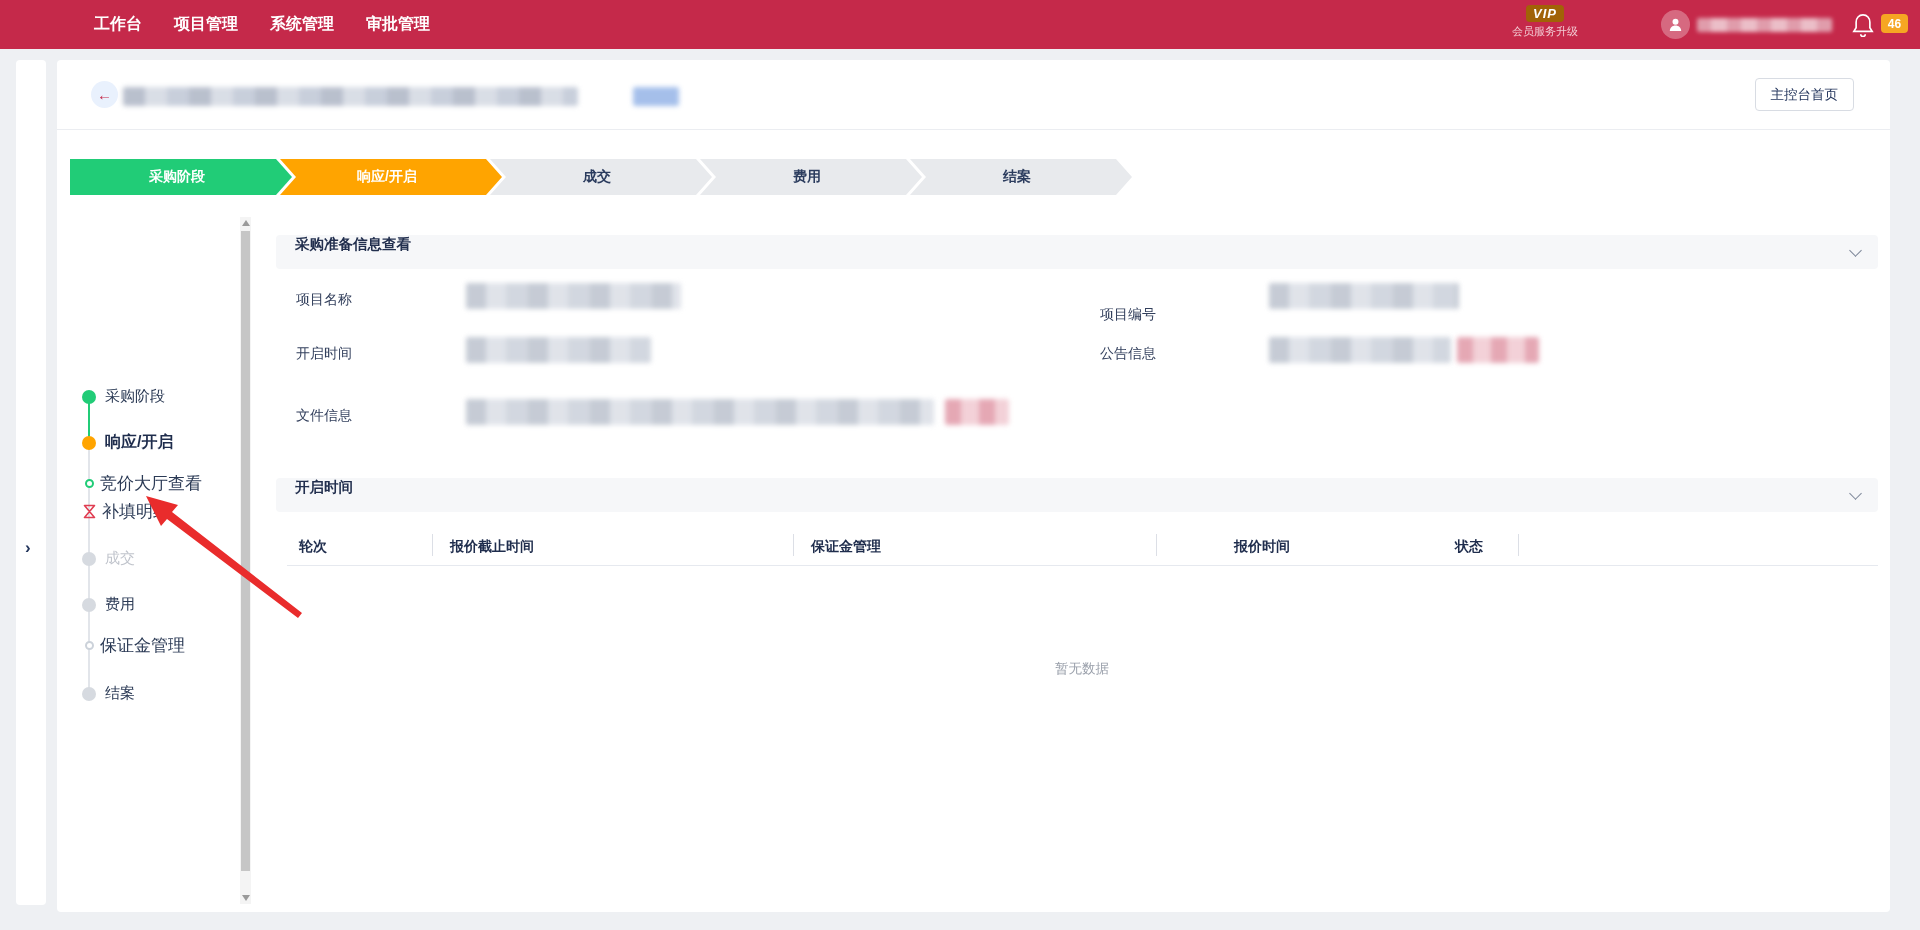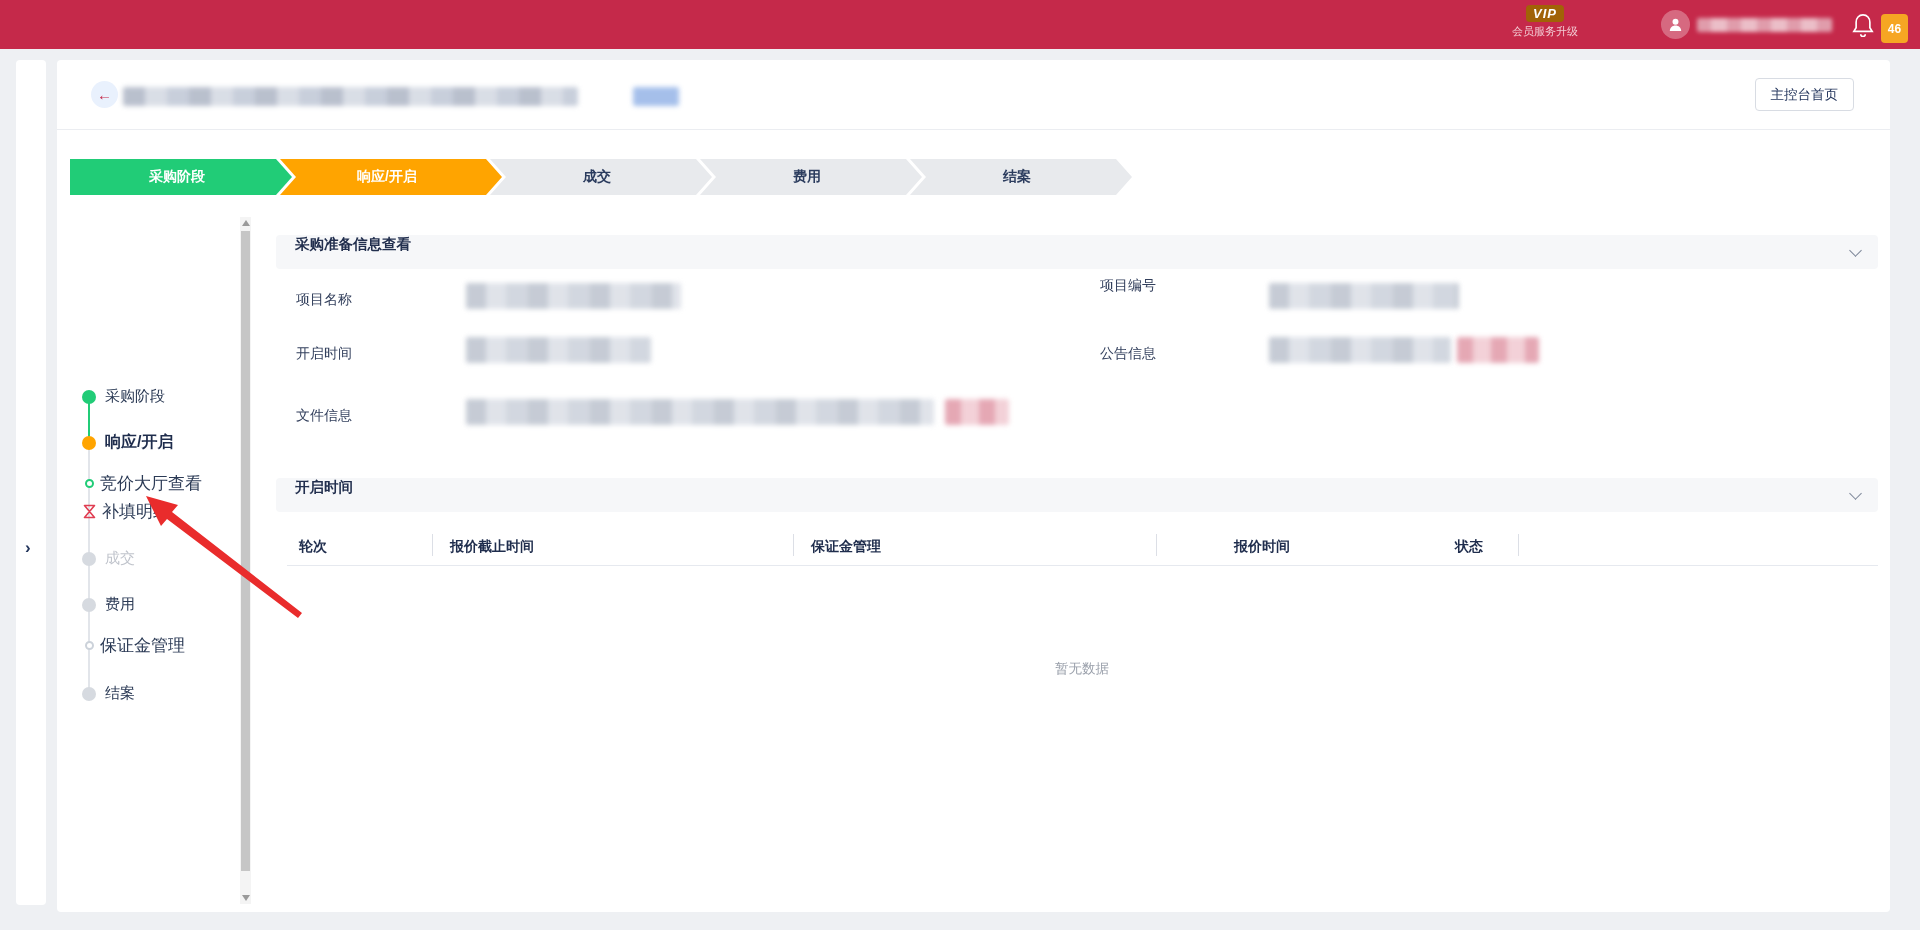--- a/index.html
+++ b/index.html
@@ -9,21 +9,21 @@
   .topnav { position:absolute; left:0; top:0; width:1920px; height:49px; background:#c5294a; display:flex; align-items:center; }
   .topnav .menu { display:flex; align-items:center; padding-left:78px; gap:0; height:100%; }
   .menu-item { color:#fff; font-size:16px; font-weight:700; padding:0 16px; height:100%; display:flex; align-items:center; cursor:pointer; }
   .vip-wrap { position:absolute; right:320px; top:4px; width:110px; text-align:center; }
   .vip-badge { display:inline-block; background:#a16207; color:#fff; font-style:italic; font-weight:700; font-size:13px; padding:1px 7px; border-radius:4px; letter-spacing:1px; }
   .vip-sub { font-size:11px; color:#f3ccd4; margin-top:2px; }
   .avatar { position:absolute; right:230px; top:10px; width:29px; height:29px; border-radius:50%; background:rgba(255,255,255,.30); display:flex; align-items:center; justify-content:center; }
   .user-blur { position:absolute; right:88px; top:18px; width:135px; height:14px; border-radius:2px;
       background:repeating-linear-gradient(90deg,#e3a9b6 0 14px,#f0cfd6 14px 30px); filter:blur(2px); opacity:.9; }
   .bell { position:absolute; right:46px; top:13px; width:22px; height:24px; }
-  .notif-badge { position:absolute; right:12px; top:14px; min-width:27px; height:29px; background:#f6a623; color:#fff; font-size:12px; font-weight:700; border-radius:4px; display:flex; align-items:center; justify-content:center; padding:0 4px; }
+  .notif-badge { position:absolute; right:12px; top:14px; min-width:27px; height:19px; background:#f6a623; color:#fff; font-size:12px; font-weight:700; border-radius:4px; display:flex; align-items:center; justify-content:center; padding:0 4px; }
 
   
   .collapse-strip { position:absolute; left:16px; top:60px; width:30px; height:845px; background:#fff; border-radius:4px; }
   .collapse-strip .chev { position:absolute; left:9px; top:478px; color:#23355c; font-size:17px; font-weight:700; cursor:pointer; }
 
   
   .card { position:absolute; left:57px; top:60px; width:1833px; height:852px; background:#fff; border-radius:4px; }
 
   .card-header { position:absolute; left:0; top:0; width:100%; height:70px; border-bottom:1px solid #ebedf1; }
   .back-btn { position:absolute; left:34px; top:21px; width:27px; height:27px; border-radius:50%; background:#e9f1fd; color:#c5294a; font-size:15px; font-weight:700; display:flex; align-items:center; justify-content:center; cursor:pointer; }
@@ -81,20 +81,26 @@
   .qt-underline { position:absolute; left:230px; top:505px; width:1591px; height:1px; background:#e6e9ef; }
   .empty-text { position:absolute; left:965px; top:600px; width:120px; text-align:center; font-size:13.5px; color:#9aa0ab; }
 
   
   .anno { position:absolute; left:0; top:0; width:1920px; height:930px; pointer-events:none; }
 </style>
 </head>
 <body>
 
 <div class="topnav">
+  <div class="menu">
+    <div class="menu-item">工作台</div>
+    <div class="menu-item">项目管理</div>
+    <div class="menu-item">系统管理</div>
+    <div class="menu-item">审批管理</div>
+  </div>
 
   <div class="vip-wrap">
     <span class="vip-badge">VIP</span>
     <div class="vip-sub">会员服务升级</div>
   </div>
 
   <div class="avatar">
     <svg width="17" height="17" viewBox="0 0 24 24">
       <circle cx="12" cy="8" r="4.2" fill="#ffffff"></circle>
       <path d="M4 21c0-4.4 3.6-7.5 8-7.5s8 3.1 8 7.5z" fill="#ffffff"></path>
@@ -188,21 +194,21 @@
   </div>
 
   <div class="section-hd sec1">
     <span>采购准备信息查看</span>
     <span class="chev-down"></span>
   </div>
 
   <div class="field-label" style="left:239px; top:231px;">项目名称</div>
   <div class="blur-val" style="left:409px; top:223px; width:215px; height:26px;"></div>
 
-  <div class="field-label" style="left:1043px; top:217px;">项目编号</div>
+  <div class="field-label" style="left:1043px; top:246px;">项目编号</div>
   <div class="blur-val" style="left:1212px; top:223px; width:190px; height:26px;"></div>
 
   <div class="field-label" style="left:239px; top:285px;">开启时间</div>
   <div class="blur-val" style="left:409px; top:277px; width:185px; height:26px;"></div>
 
   <div class="field-label" style="left:1043px; top:285px;">公告信息</div>
   <div class="blur-val" style="left:1212px; top:277px; width:182px; height:26px;"></div>
   <div class="blur-pink" style="left:1400px; top:277px; width:82px; height:26px;"></div>
 
   <div class="field-label" style="left:239px; top:347px;">文件信息</div>

